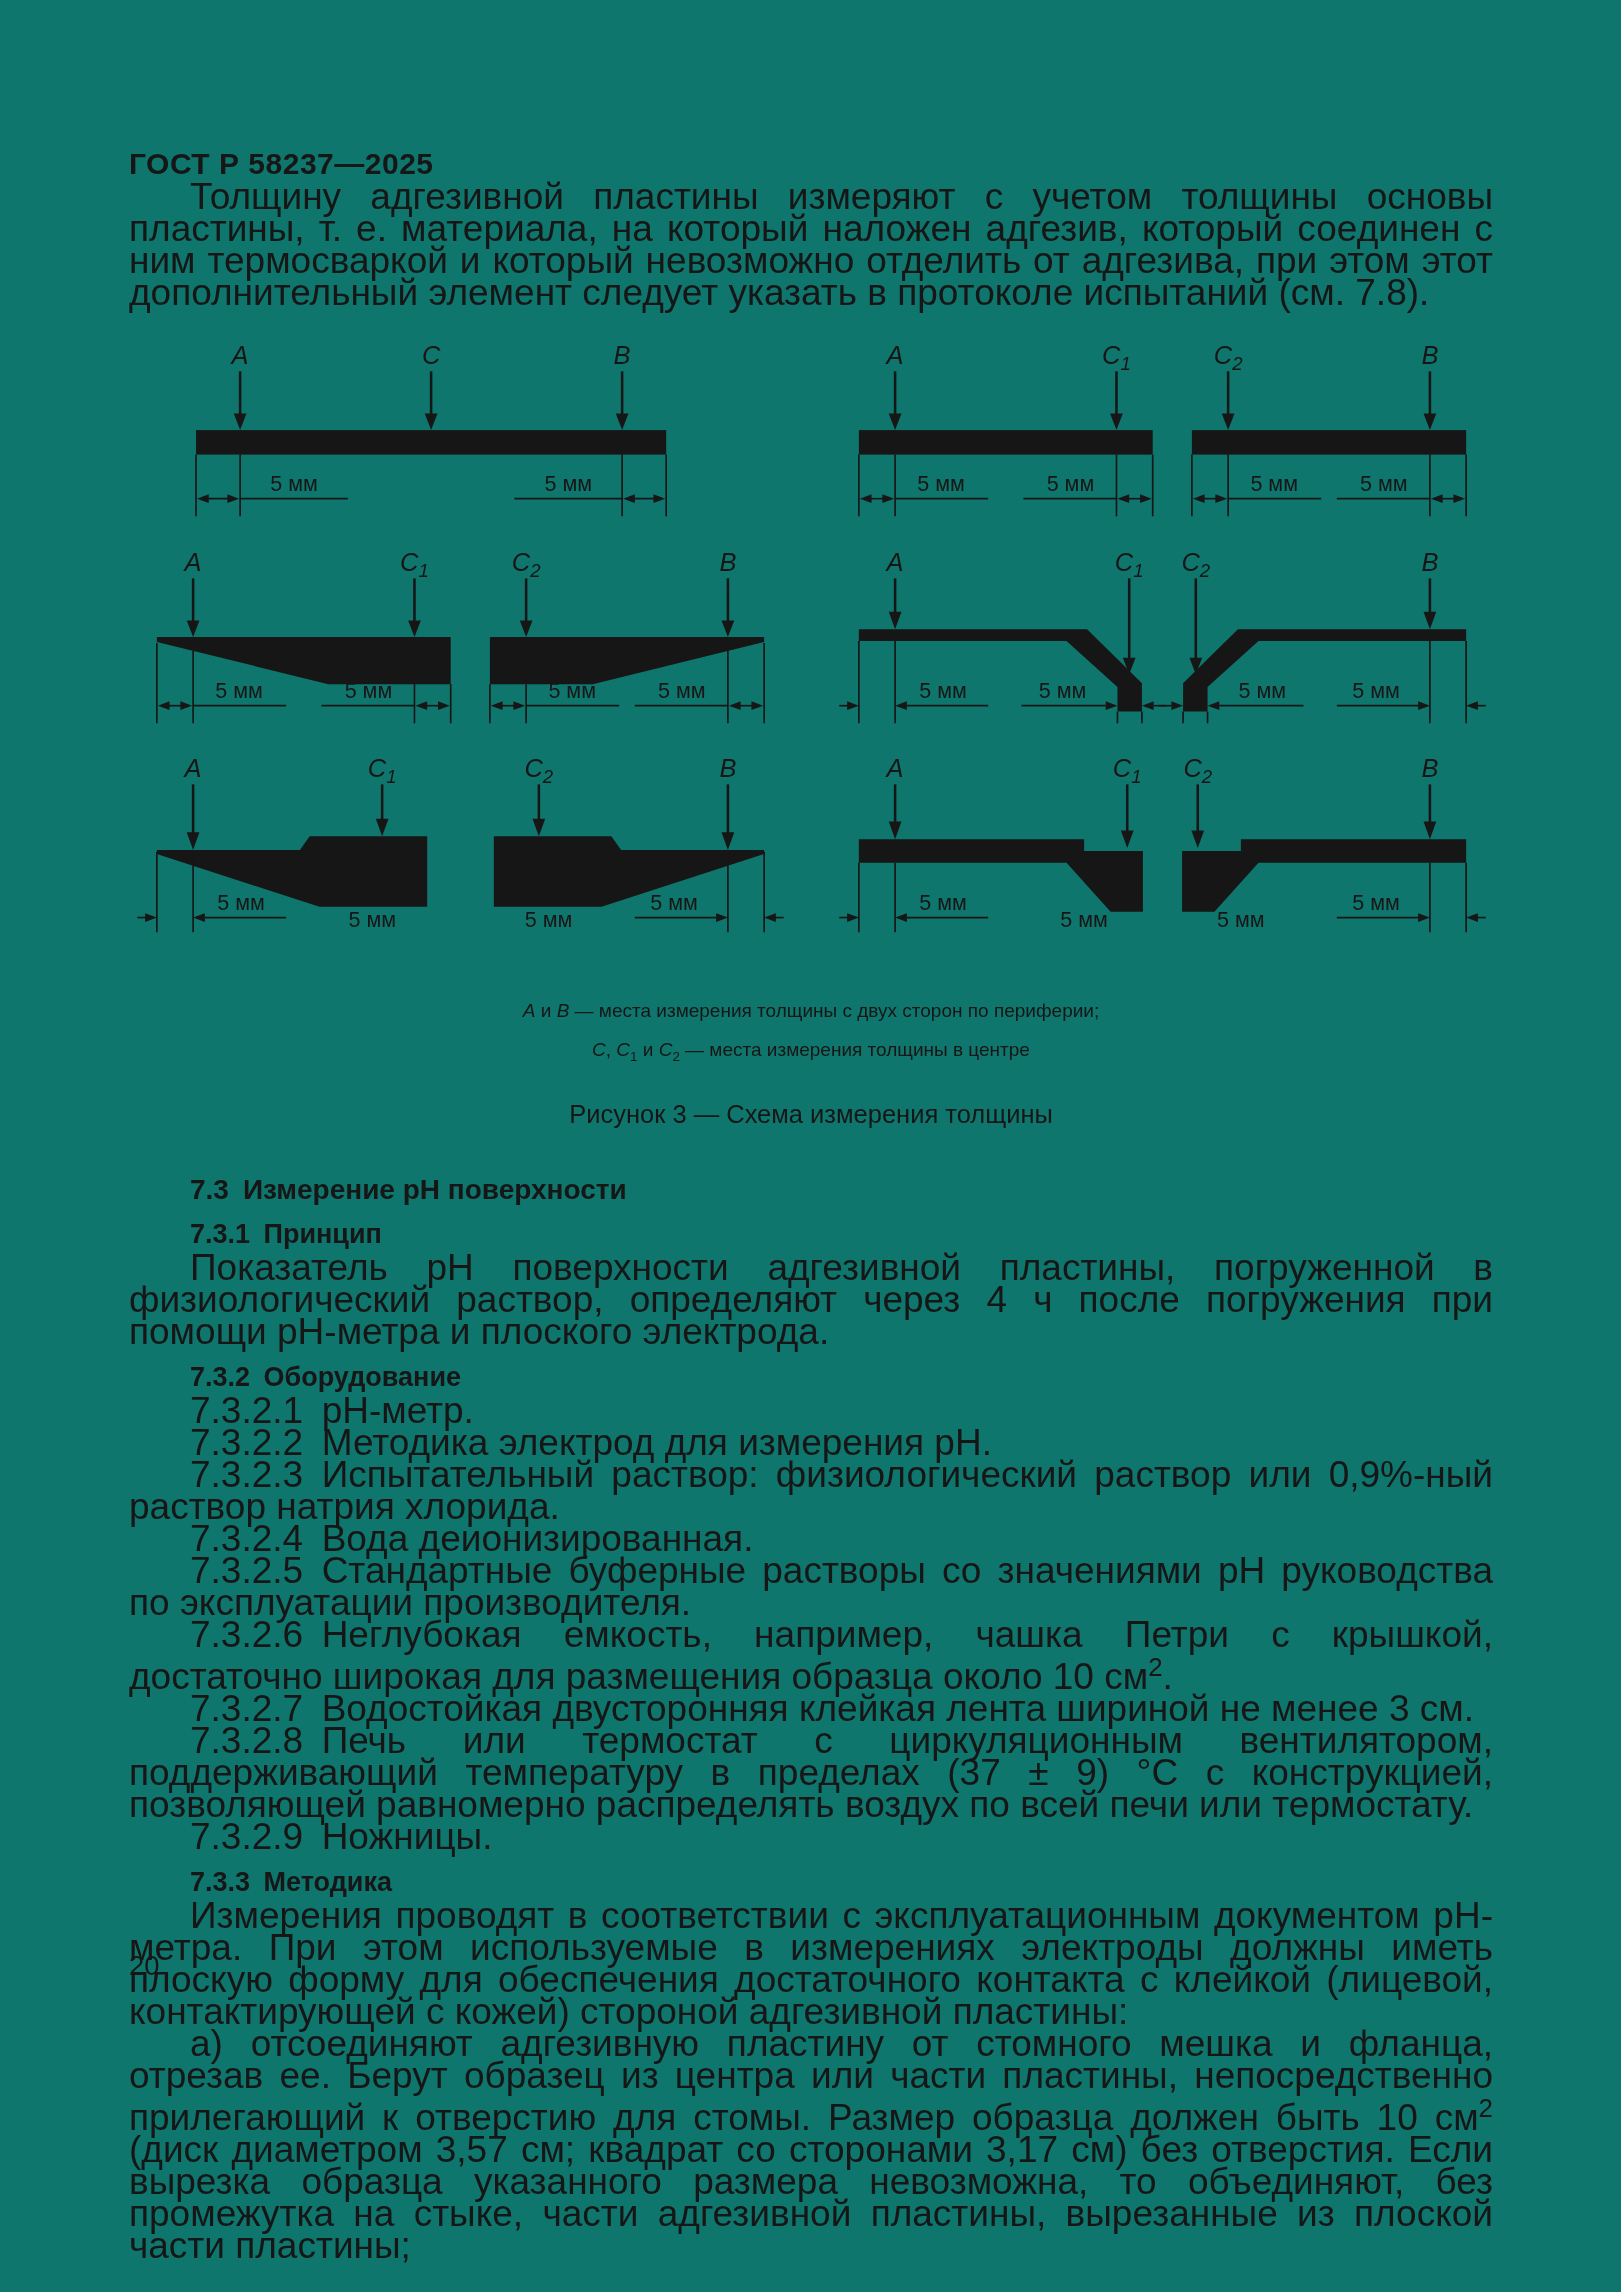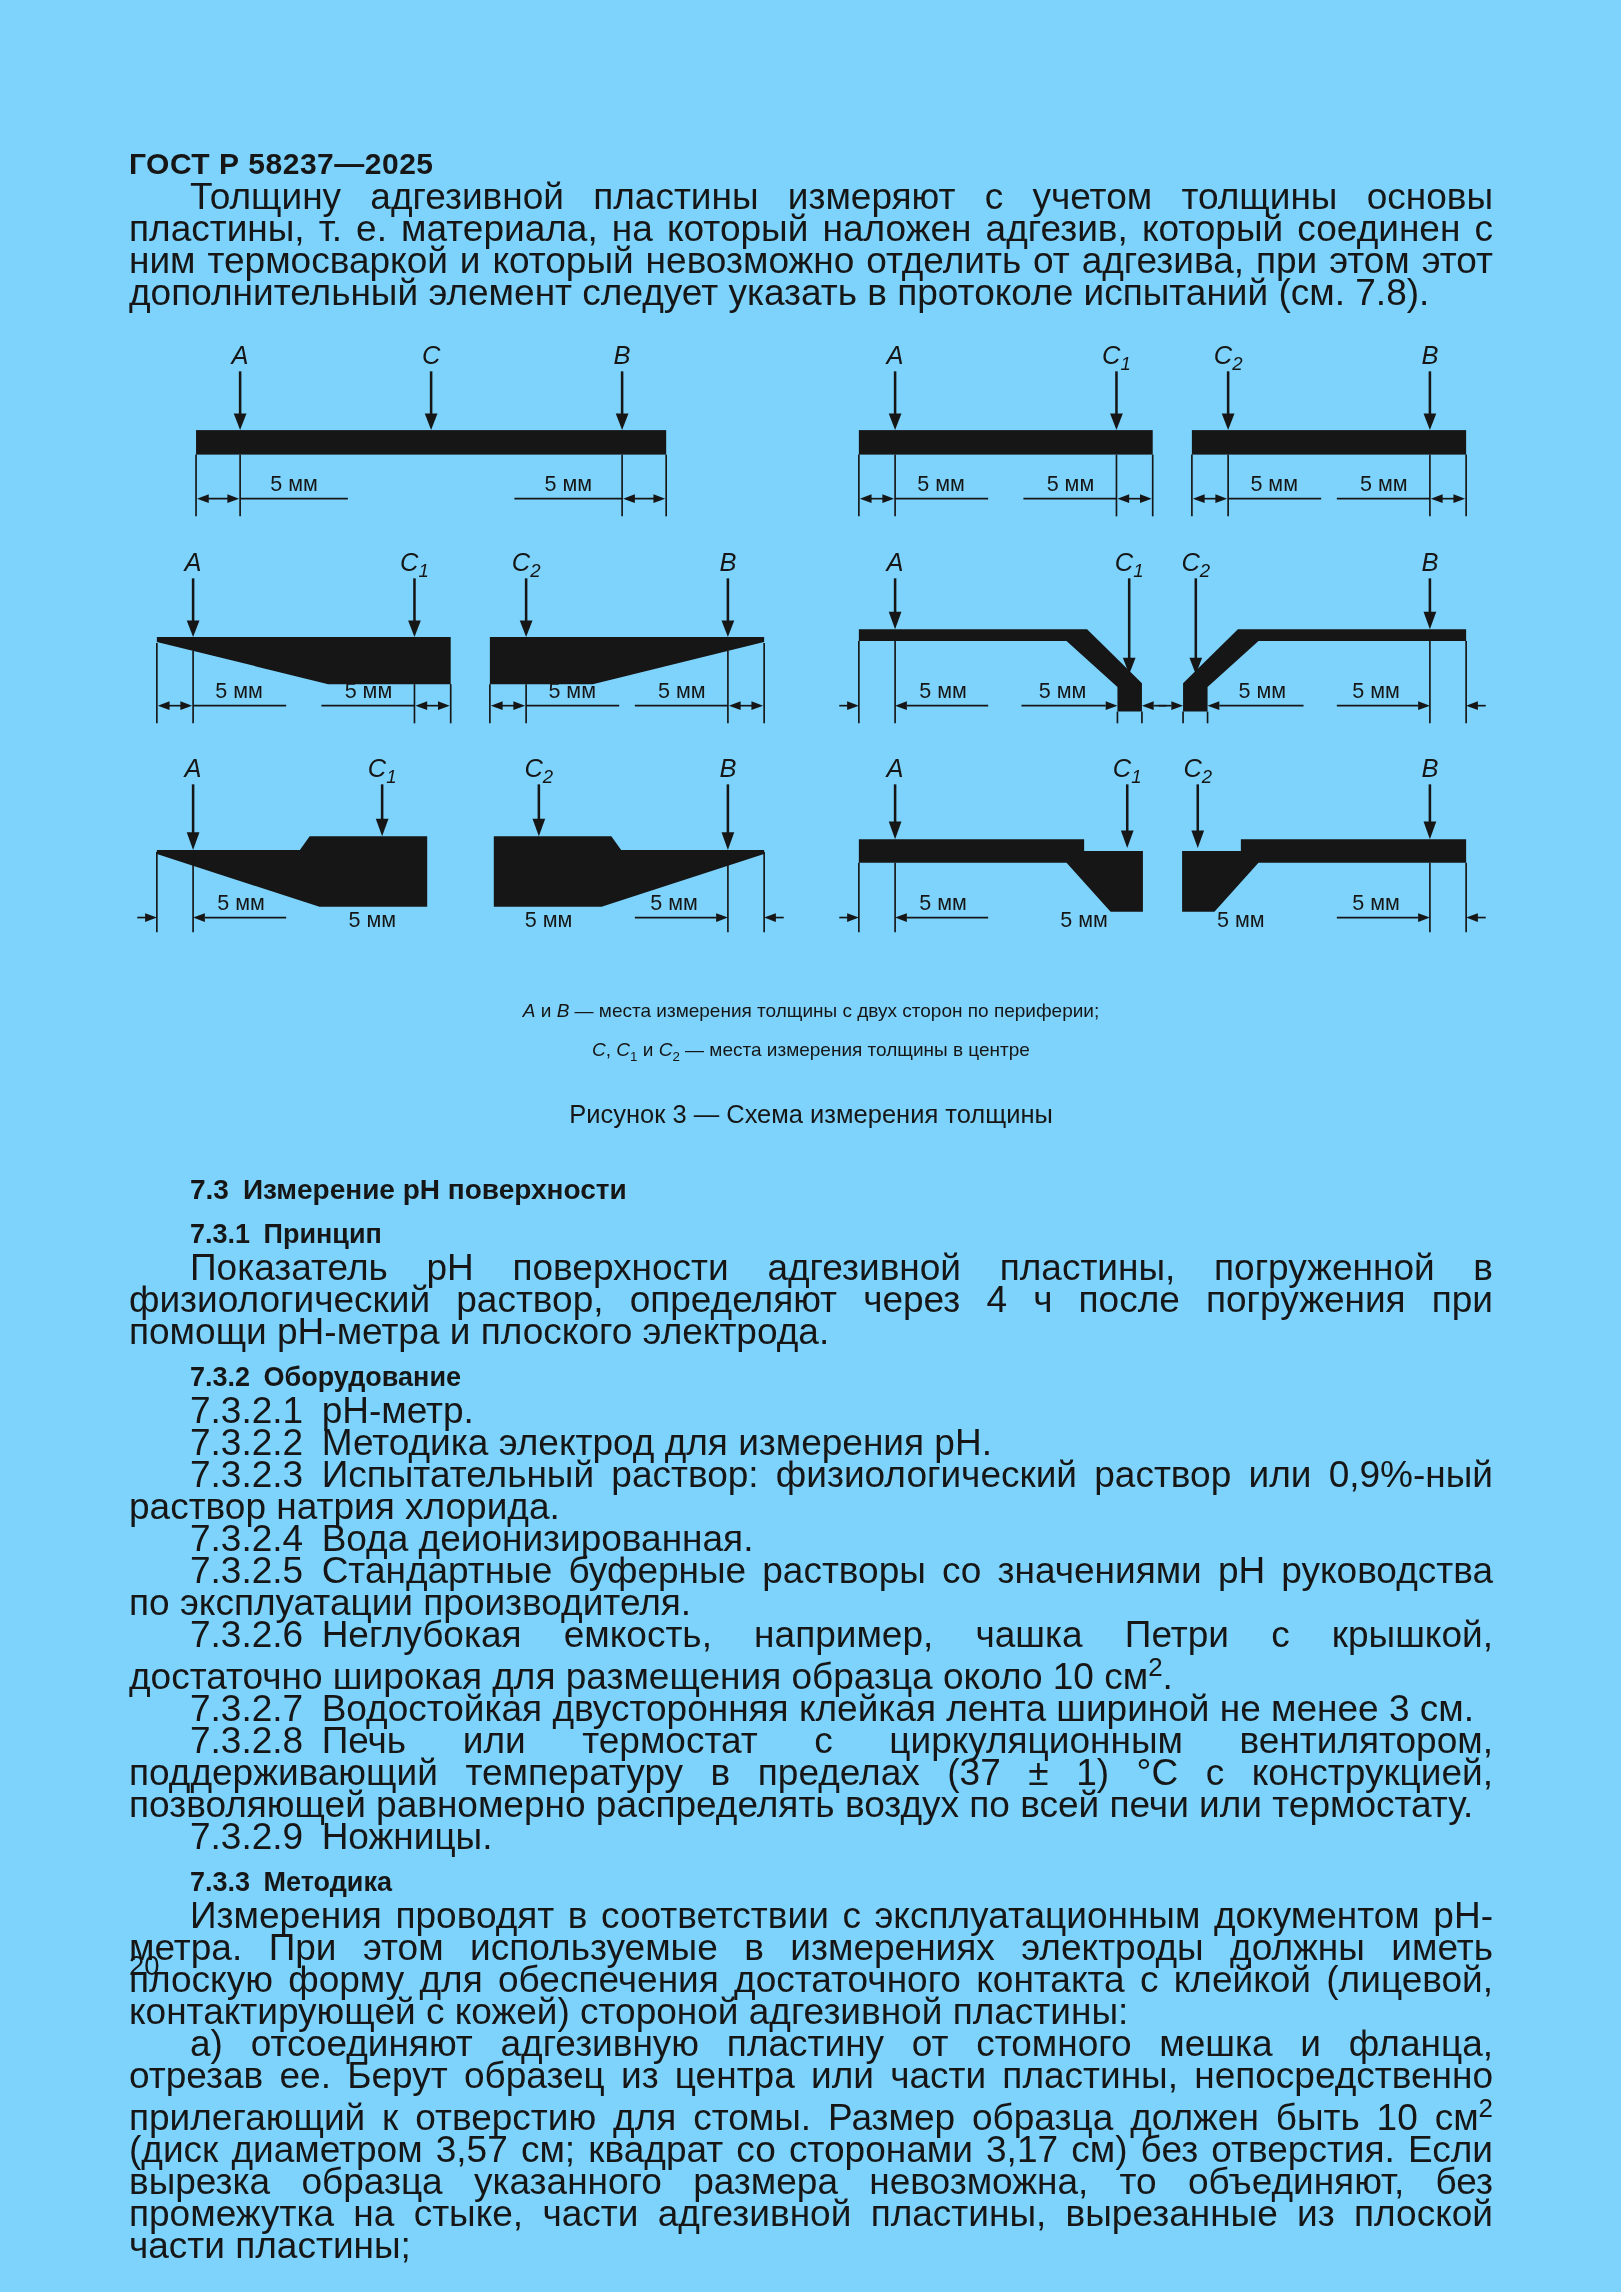--- a/index.html
+++ b/index.html
@@ -1,17 +1,17 @@
 <!DOCTYPE html>
 <html><head>
 <meta charset="utf-8">
 <style>
   html,body{margin:0;padding:0;background:#9a9a9a;}
   .page{
-    width:1621px;height:2293px;background:#7dd3fc;position:relative;
+    width:1621px;height:2293px;background:#0f766e;position:relative;
     font-family:"Liberation Sans", sans-serif;color:#161616;overflow:hidden;
   }
   .content{position:absolute;left:129px;top:0;width:1364px;}
   .doc-header{margin-top:147px;font-size:30px;font-weight:bold;letter-spacing:0.5px;}
   p.body{margin:0;font-size:37px;line-height:32px;text-align:justify;text-indent:61px;}
   .intro{margin-top:33px;}
   
   .fig{margin-top:31px;display:grid;grid-template-columns:647px 647px;column-gap:55px;row-gap:15.7px;justify-content:center;}
   .diag{display:block;width:647px;height:191px;}
   .diag text{fill:#161616;font-family:"Liberation Sans", sans-serif;}
@@ -323,21 +323,21 @@
     <p class="body">Показатель pH поверхности адгезивной пластины, погруженной в физиологический раствор, определяют через 4 ч после погружения при помощи pH-метра и плоского электрода.</p>
 
     <h3 class="sub-sec">7.3.2 Оборудование</h3>
     <p class="body">7.3.2.1 pH-метр.</p>
     <p class="body">7.3.2.2 Методика электрод для измерения pH.</p>
     <p class="body">7.3.2.3 Испытательный раствор: физиологический раствор или 0,9%-ный раствор натрия хлорида.</p>
     <p class="body">7.3.2.4 Вода деионизированная.</p>
     <p class="body">7.3.2.5 Стандартные буферные растворы со значениями pH руководства по эксплуатации производителя.</p>
     <p class="body"><span>7.3.2.6 Неглубокая емкость, например, чашка Петри с крышкой, достаточно широкая для размещения образца около 10 см</span><sup>2</sup><span>.</span></p>
     <p class="body">7.3.2.7 Водостойкая двусторонняя клейкая лента шириной не менее 3 см.</p>
-    <p class="body">7.3.2.8 Печь или термостат с циркуляционным вентилятором, поддерживающий температуру в пределах (37 ± 1) °С с конструкцией, позволяющей равномерно распределять воздух по всей печи или термостату.</p>
+    <p class="body">7.3.2.8 Печь или термостат с циркуляционным вентилятором, поддерживающий температуру в пределах (37 ± 9) °С с конструкцией, позволяющей равномерно распределять воздух по всей печи или термостату.</p>
     <p class="body">7.3.2.9 Ножницы.</p>
 
     <h3 class="sub-sec">7.3.3 Методика</h3>
     <p class="body">Измерения проводят в соответствии с эксплуатационным документом pH-метра. При этом используемые в измерениях электроды должны иметь плоскую форму для обеспечения достаточного контакта с клейкой (лицевой, контактирующей с кожей) стороной адгезивной пластины:</p>
     <p class="body"><span>а) отсоединяют адгезивную пластину от стомного мешка и фланца, отрезав ее. Берут образец из центра или части пластины, непосредственно прилегающий к отверстию для стомы. Размер образца должен быть 10 см</span><sup>2</sup><span> (диск диаметром 3,57 см; квадрат со сторонами 3,17 см) без отверстия. Если вырезка образца указанного размера невозможна, то объединяют, без промежутка на стыке, части адгезивной пластины, вырезанные из плоской части пластины;</span></p>
 
   </div>
 
   <div class="pageno">20</div>
 </div>

